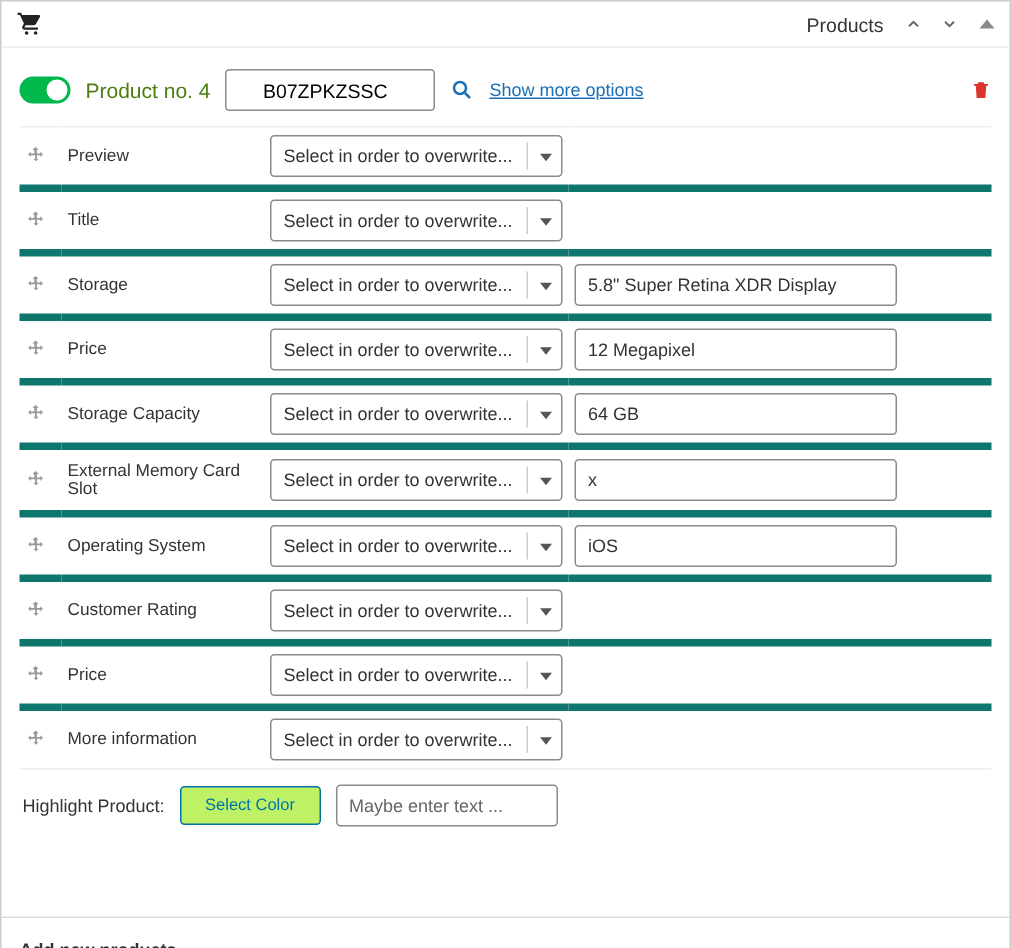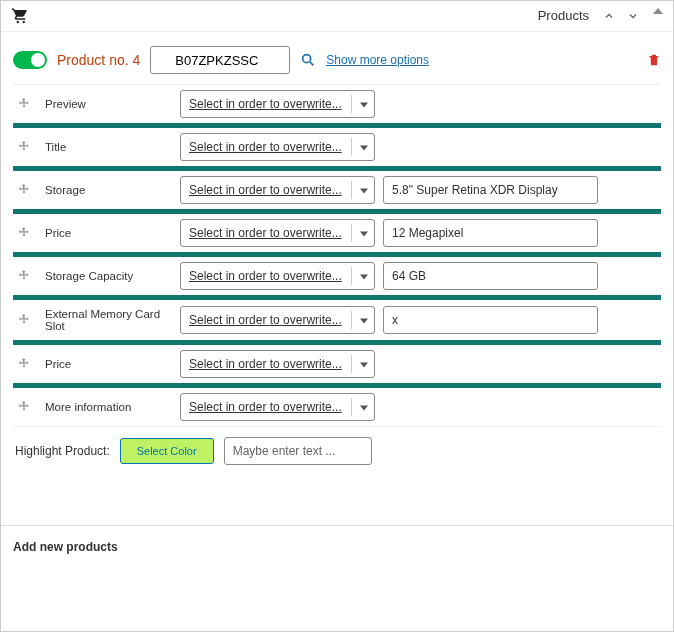--- a/index.html
+++ b/index.html
@@ -1,43 +1,43 @@
 <!DOCTYPE html>
 <html><head>
 <meta charset="utf-8">
 <style>
   * { box-sizing: border-box; margin: 0; padding: 0; }
   body { font-family: -apple-system, BlinkMacSystemFont, "Segoe UI", Arial, sans-serif; background: #f0f0f0; font-size: 12px; color: #333; }
   .panel { width: 674px; min-height: 632px; background: #fff; border: 1px solid #ccc; margin: 0; }
   .panel-header { display: flex; align-items: center; justify-content: space-between; padding: 6px 10px; border-bottom: 1px solid #eee; }
   .panel-header-left { display: flex; align-items: center; }
-  .panel-header-right { display: flex; align-items: flex-start; gap: 8px; }
+  .panel-header-right { display: flex; align-items: center; gap: 8px; }
   .panel-header-title { font-size: 13px; color: #333; margin-right: 4px; }
   .chevron { width: 16px; height: 16px; display: inline-flex; align-items: center; justify-content: center; cursor: pointer; color: #666; }
   .triangle-up { border-left: 5px solid transparent; border-right: 5px solid transparent; border-bottom: 6px solid #888; width:0;height:0; display:inline-block; margin-left:4px; cursor:pointer;}
 
   .product-block { padding: 10px 12px 20px 12px; }
   .product-top { display: flex; align-items: center; gap: 10px; padding: 4px 0 10px 0; }
   .toggle { width: 34px; height: 18px; background: #00b84c; border-radius: 9px; position: relative; cursor: pointer; flex-shrink:0;}
   .toggle::after { content: ""; position: absolute; width: 14px; height: 14px; background: #fff; border-radius: 50%; top: 2px; right: 2px; }
-  .product-title { font-size: 14px; color: #c2410c; }
+  .product-title { font-size: 14px; color: #4d7c0f; }
   .asin-input { border: 1px solid #8a8a8a; border-radius: 3px; padding: 4px 24px; font-size: 13px; width: 140px; height: 28px; }
   .search-ic { color: #1a6fb5; cursor: pointer; }
   .link { color: #1a6fb5; text-decoration: underline; font-size: 12px; cursor: pointer; }
   .trash { color: #d9352c; cursor: pointer; margin-left: auto; }
 
   .field-table { width: 100%; border-collapse: collapse; }
   .field-table tr { border-top: 5px solid #0f766e; }
   .field-table tr:first-child { border-top: 1px solid #eee; }
   .field-table tr:last-child { border-bottom: 1px solid #eee; }
   .drag-cell { width: 28px; text-align: center; color: #888; cursor: move; padding: 8px 4px; }
   .label-cell { width: 135px; padding: 8px 4px; font-size: 11.5px; color: #333; }
   .select-cell { width: 203px; padding: 5px 4px; }
   .value-cell { padding: 5px 4px; }
-  .ow-select { width: 195px; border: 1px solid #8a8a8a; border-radius: 3px; background: #fff; height: 28px; display:flex; align-items:center; position:relative; cursor:pointer;text-decoration:underline; }
+  .ow-select { width: 195px; border: 1px solid #8a8a8a; border-radius: 3px; background: #fff; height: 28px; display:flex; align-items:center; position:relative; cursor:pointer; }
   .ow-select-text { padding: 0 22px 0 8px; font-size: 12px; color: #333; white-space: nowrap; overflow:hidden; text-overflow: ellipsis; width:100%; }
   .ow-select::after { content: ""; position:absolute; right: 6px; top: 50%; transform: translateY(-30%); border-left: 4px solid transparent; border-right: 4px solid transparent; border-top: 5px solid #555; }
   .ow-select::before { content:""; position:absolute; right: 22px; top: 4px; bottom:4px; width:1px; background:#ccc; }
   .value-input { width: 215px; border: 1px solid #8a8a8a; border-radius: 3px; padding: 4px 8px; font-size: 12px; height: 28px; color:#333; }
 
   .highlight-row { display:flex; align-items:center; gap:10px; padding: 10px 2px; }
   .highlight-label { font-size: 12px; color:#333; }
   .select-color-btn { border: 1px solid #0073aa; color: #0073aa; background:#bef264; border-radius:3px; padding: 6px 16px; font-size: 11px; cursor:pointer; }
   .maybe-input { border: 1px solid #8a8a8a; border-radius:3px; padding:4px 8px; font-size:12px; height:28px; width: 148px; }
   .maybe-input::placeholder { color:#666; }
@@ -181,20 +181,48 @@
               </div>
             </td>
             <td class="value-cell"><input class="value-input" type="text" value="x" style=""></td>
           </tr>
           <tr>
             <td class="drag-cell">
               <svg width="14" height="14" viewBox="0 0 24 24" fill="#999">
                 <path d="M12 2l3 3h-2v4h4V7l3 3-3 3v-2h-4v4h2l-3 3-3-3h2v-4H6v2l-3-3 3-3v2h4V5H8l3-3z"></path>
               </svg>
             </td>
+            <td class="label-cell">Operating System</td>
+            <td class="select-cell">
+              <div class="ow-select">
+                <span class="ow-select-text">Select in order to overwrite...</span>
+              </div>
+            </td>
+            <td class="value-cell"><input class="value-input" type="text" value="iOS" style=""></td>
+          </tr>
+          <tr>
+            <td class="drag-cell">
+              <svg width="14" height="14" viewBox="0 0 24 24" fill="#999">
+                <path d="M12 2l3 3h-2v4h4V7l3 3-3 3v-2h-4v4h2l-3 3-3-3h2v-4H6v2l-3-3 3-3v2h4V5H8l3-3z"></path>
+              </svg>
+            </td>
+            <td class="label-cell">Customer Rating</td>
+            <td class="select-cell">
+              <div class="ow-select">
+                <span class="ow-select-text">Select in order to overwrite...</span>
+              </div>
+            </td>
+            <td class="value-cell"></td>
+          </tr>
+          <tr>
+            <td class="drag-cell">
+              <svg width="14" height="14" viewBox="0 0 24 24" fill="#999">
+                <path d="M12 2l3 3h-2v4h4V7l3 3-3 3v-2h-4v4h2l-3 3-3-3h2v-4H6v2l-3-3 3-3v2h4V5H8l3-3z"></path>
+              </svg>
+            </td>
             <td class="label-cell">Price</td>
             <td class="select-cell">
               <div class="ow-select">
                 <span class="ow-select-text">Select in order to overwrite...</span>
               </div>
             </td>
             <td class="value-cell"></td>
           </tr>
           <tr>
             <td class="drag-cell">

